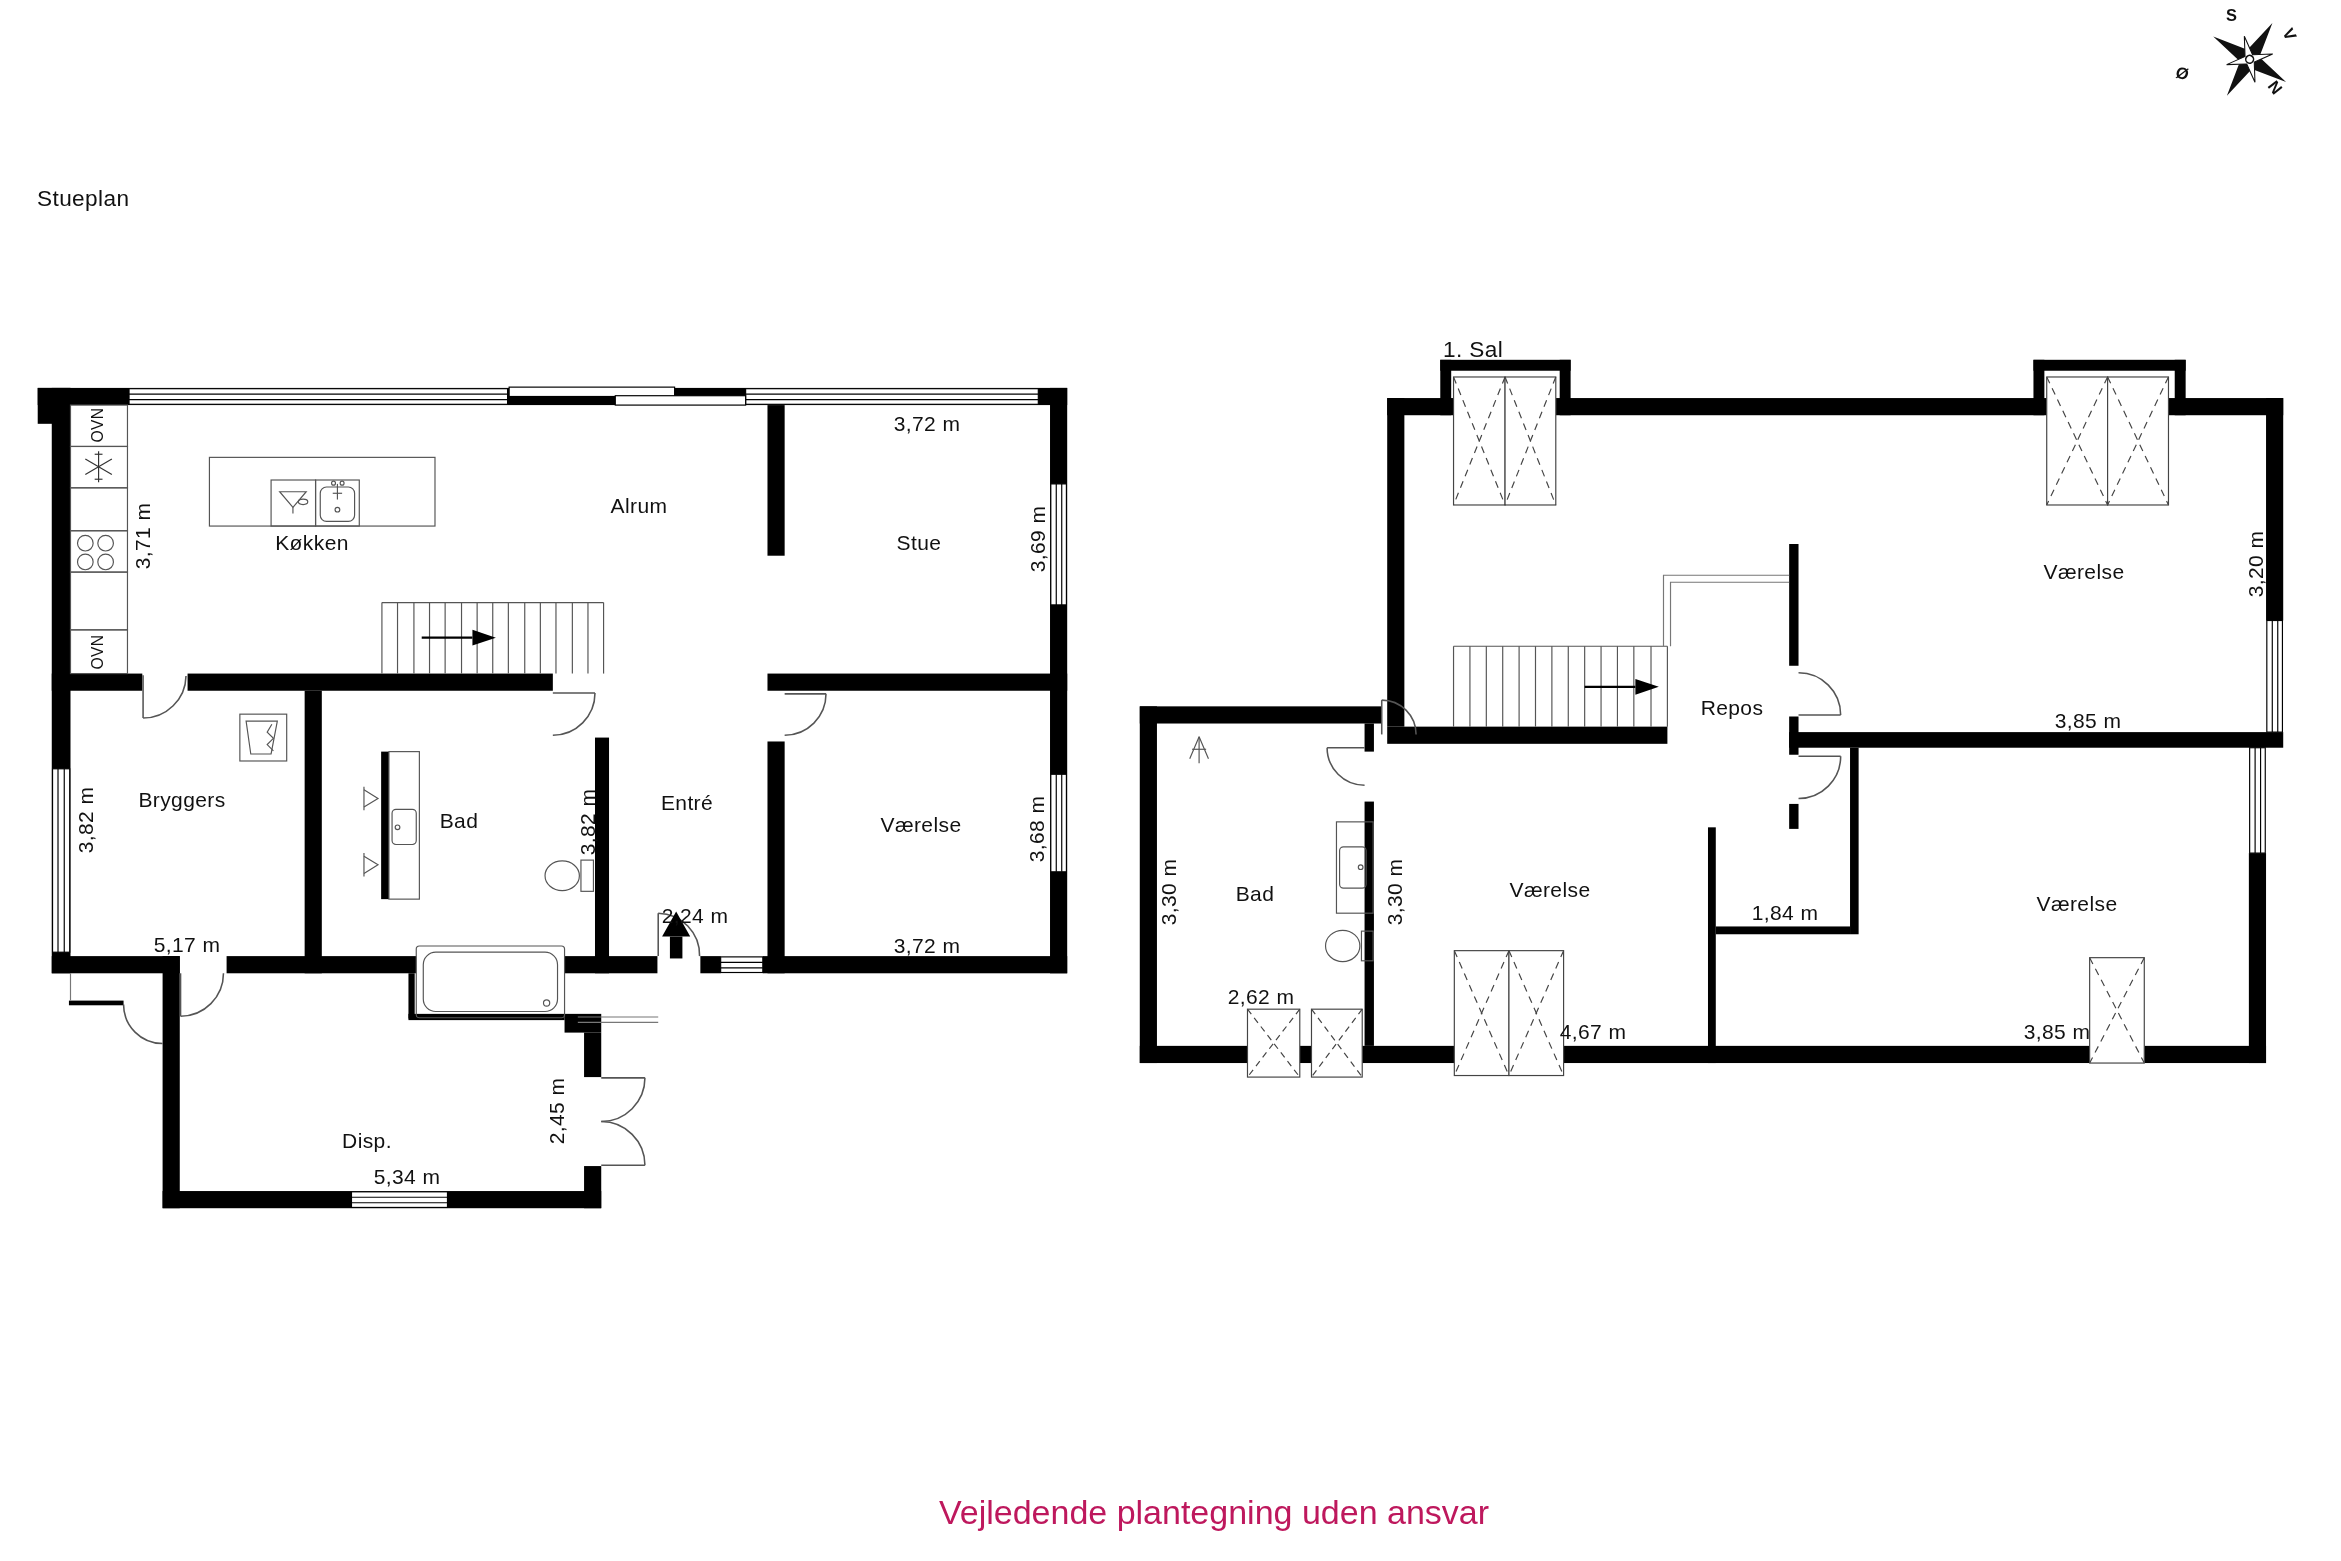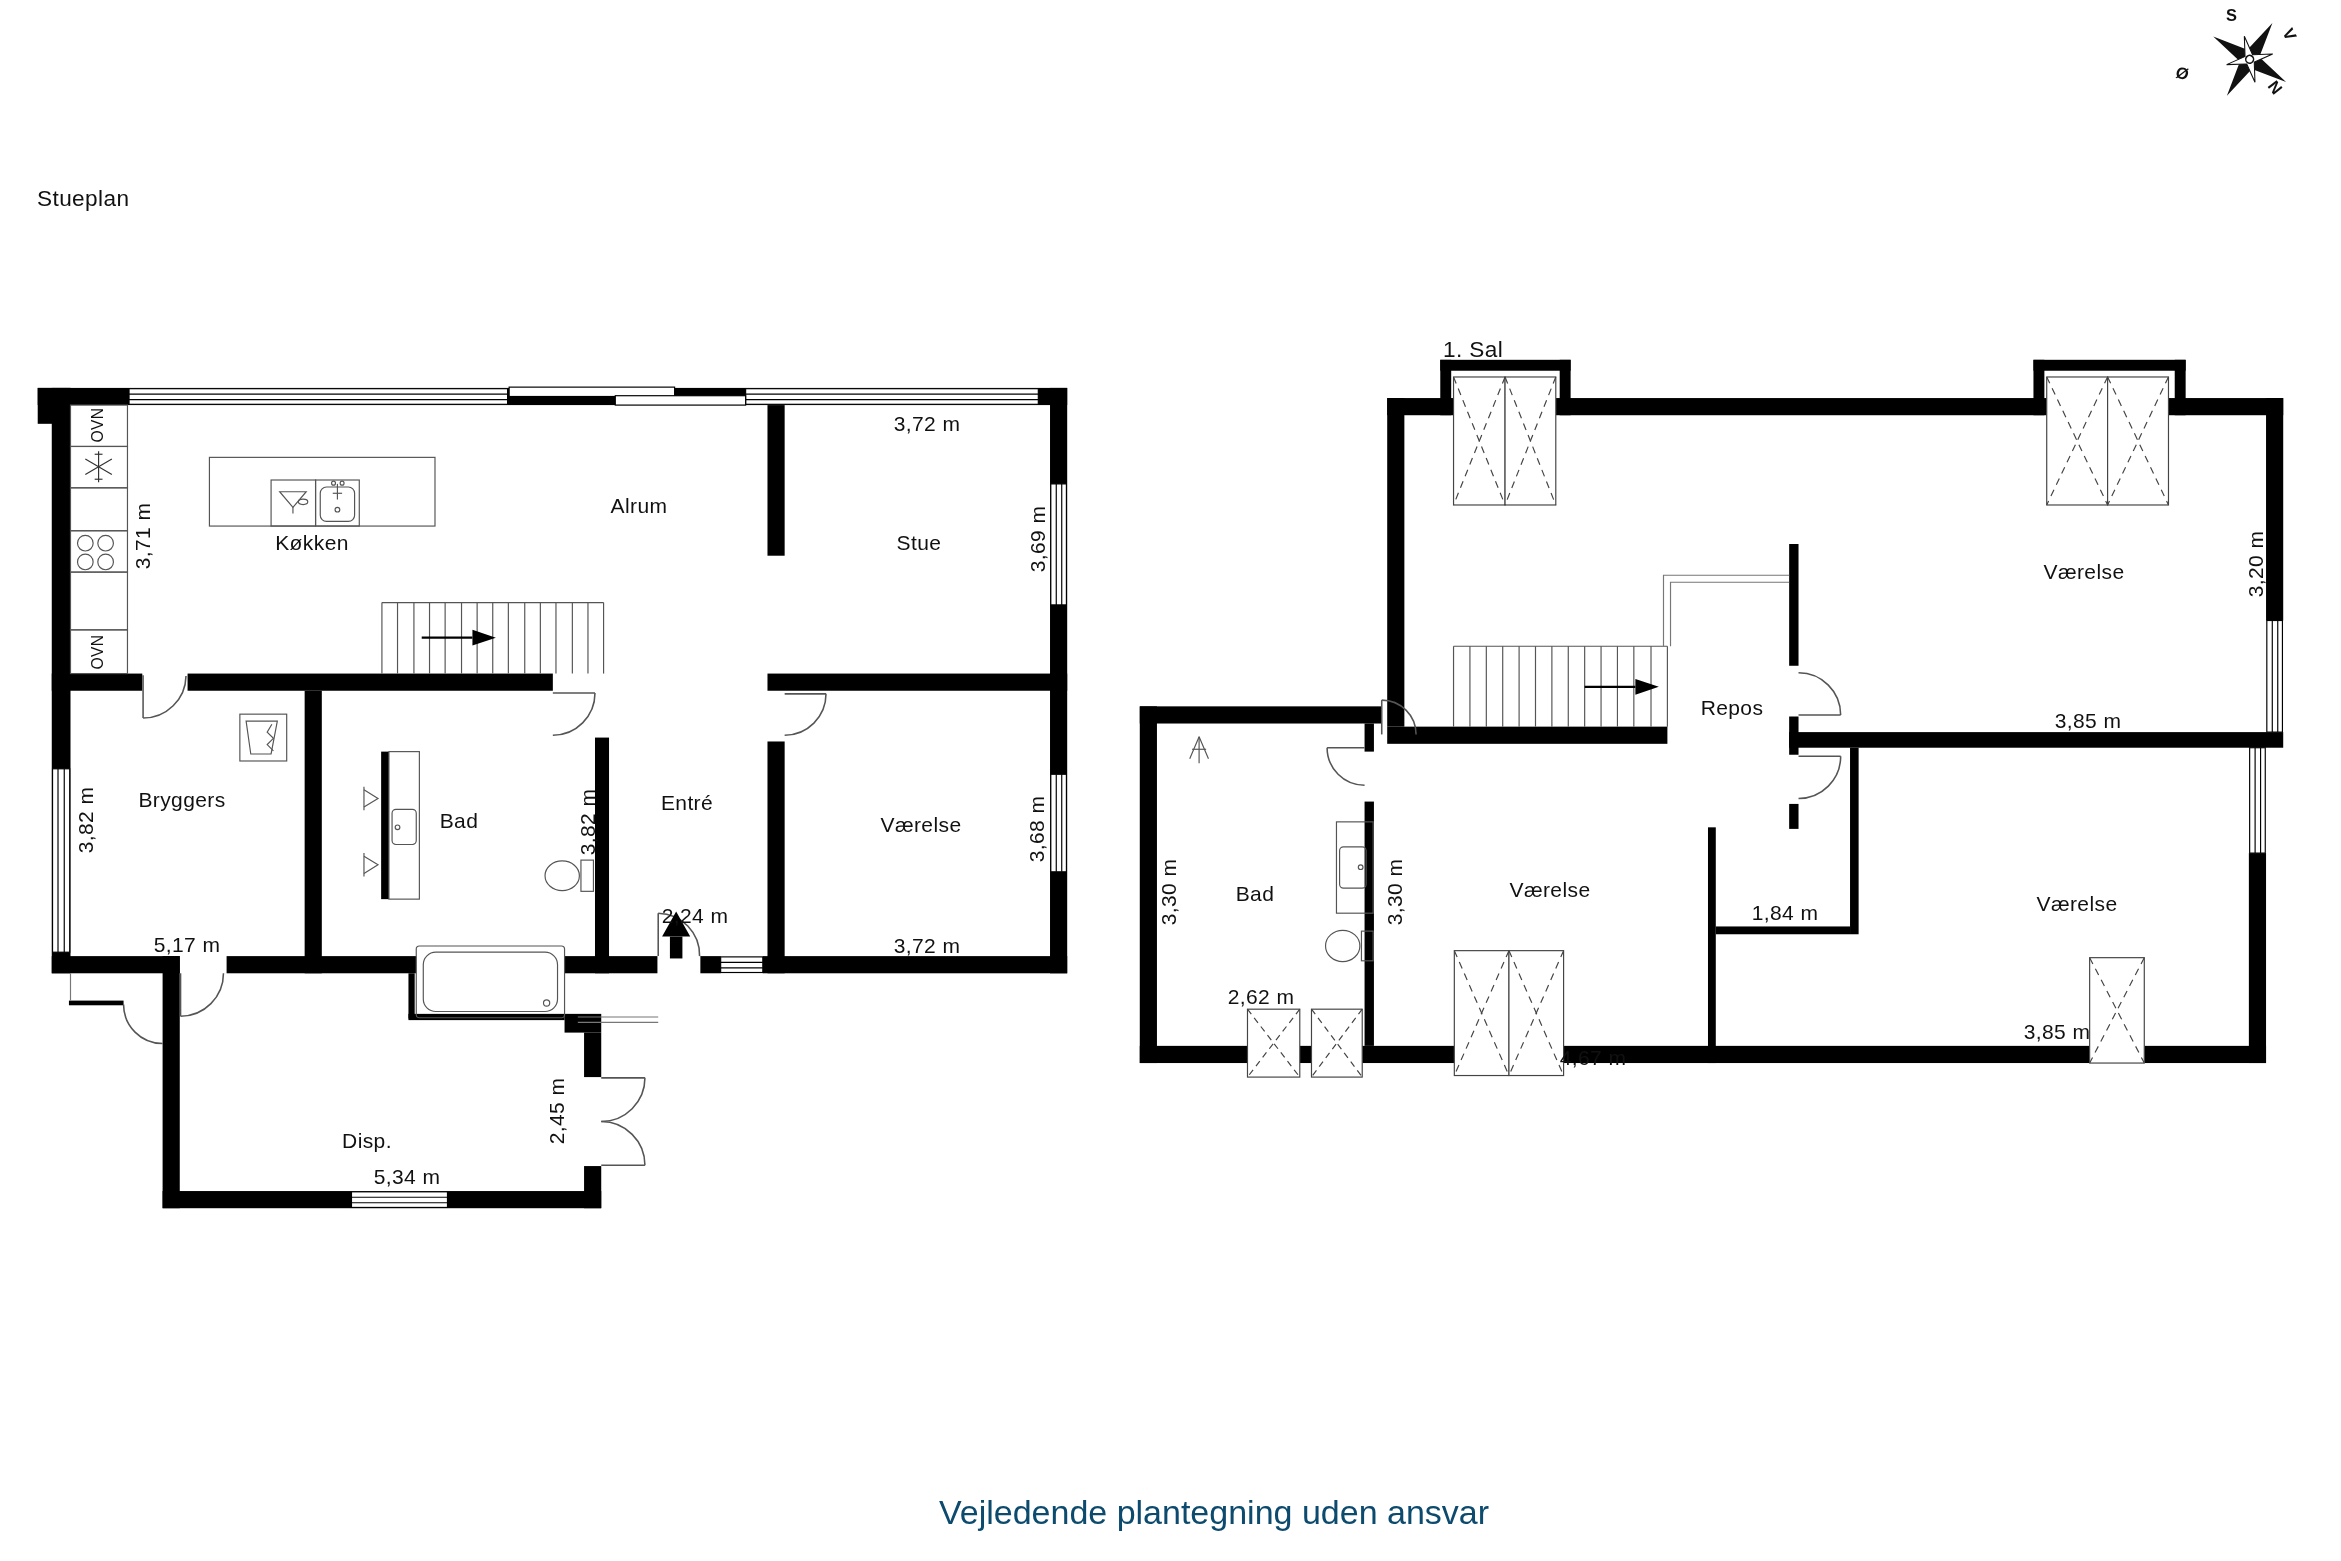--- a/index.html
+++ b/index.html
@@ -6,21 +6,21 @@
   #stage{position:relative;width:2342px;height:1561px;background:#fff;overflow:hidden;
          font-family:"Liberation Sans", sans-serif;color:#000;}
   svg{position:absolute;left:0;top:0;}
   .lbl{position:absolute;transform:translate(-50%,-50%);font-size:21px;white-space:nowrap;
        color:#111;letter-spacing:0.4px;}
   .v{transform:translate(-50%,-50%) rotate(-90deg);}
   .anchor-left{transform:none;}
   .small{font-size:15.6px;}
   .plan-title{font-size:22.6px;}
   .caption{position:absolute;left:820px;top:1493px;width:788px;text-align:center;
-           font-size:34px;color:#0c4a6e;}
+           font-size:34px;color:#be185d;}
   .compass-lbl{position:absolute;font-size:16.4px;font-weight:bold;color:#111;}
 </style>
 </head>
 <body>
 <div id="stage">
 
 <svg width="2342" height="1561" viewBox="0 0 3000 2000">
 
   <g fill="#000">
 
@@ -413,21 +413,21 @@
 <div class="lbl" style="left:367px;top:1141px;">Disp.</div>
 <div class="lbl" style="left:371px;top:1177px;margin-left:36px;">5,34 m</div>
 <div class="lbl v" style="left:557px;top:1111px;">2,45 m</div>
 
 <div class="lbl" style="left:1732px;top:708px;">Repos</div>
 <div class="lbl v" style="left:1169px;top:892px;">3,30 m</div>
 <div class="lbl" style="left:1255px;top:894px;">Bad</div>
 <div class="lbl v" style="left:1395px;top:892px;">3,30 m</div>
 <div class="lbl" style="left:1261px;top:997px;">2,62 m</div>
 <div class="lbl" style="left:1550px;top:890px;">Værelse</div>
-<div class="lbl" style="left:1593px;top:1032px;margin-top:26px;">4,67 m</div>
+<div class="lbl" style="left:1593px;top:1032px;">4,67 m</div>
 <div class="lbl" style="left:1785px;top:913px;">1,84 m</div>
 <div class="lbl" style="left:2084px;top:572px;">Værelse</div>
 <div class="lbl v" style="left:2256px;top:564px;">3,20 m</div>
 <div class="lbl" style="left:2088px;top:721px;">3,85 m</div>
 <div class="lbl" style="left:2077px;top:904px;">Værelse</div>
 <div class="lbl" style="left:2057px;top:1032px;">3,85 m</div>
 
 <div class="compass-lbl" style="left:2226px;top:6.2px;">S</div>
 <div class="compass-lbl" style="left:2284px;top:25px;transform:rotate(63deg);">V</div>
 <div class="compass-lbl" style="left:2269px;top:78px;transform:rotate(52deg);">N</div>

